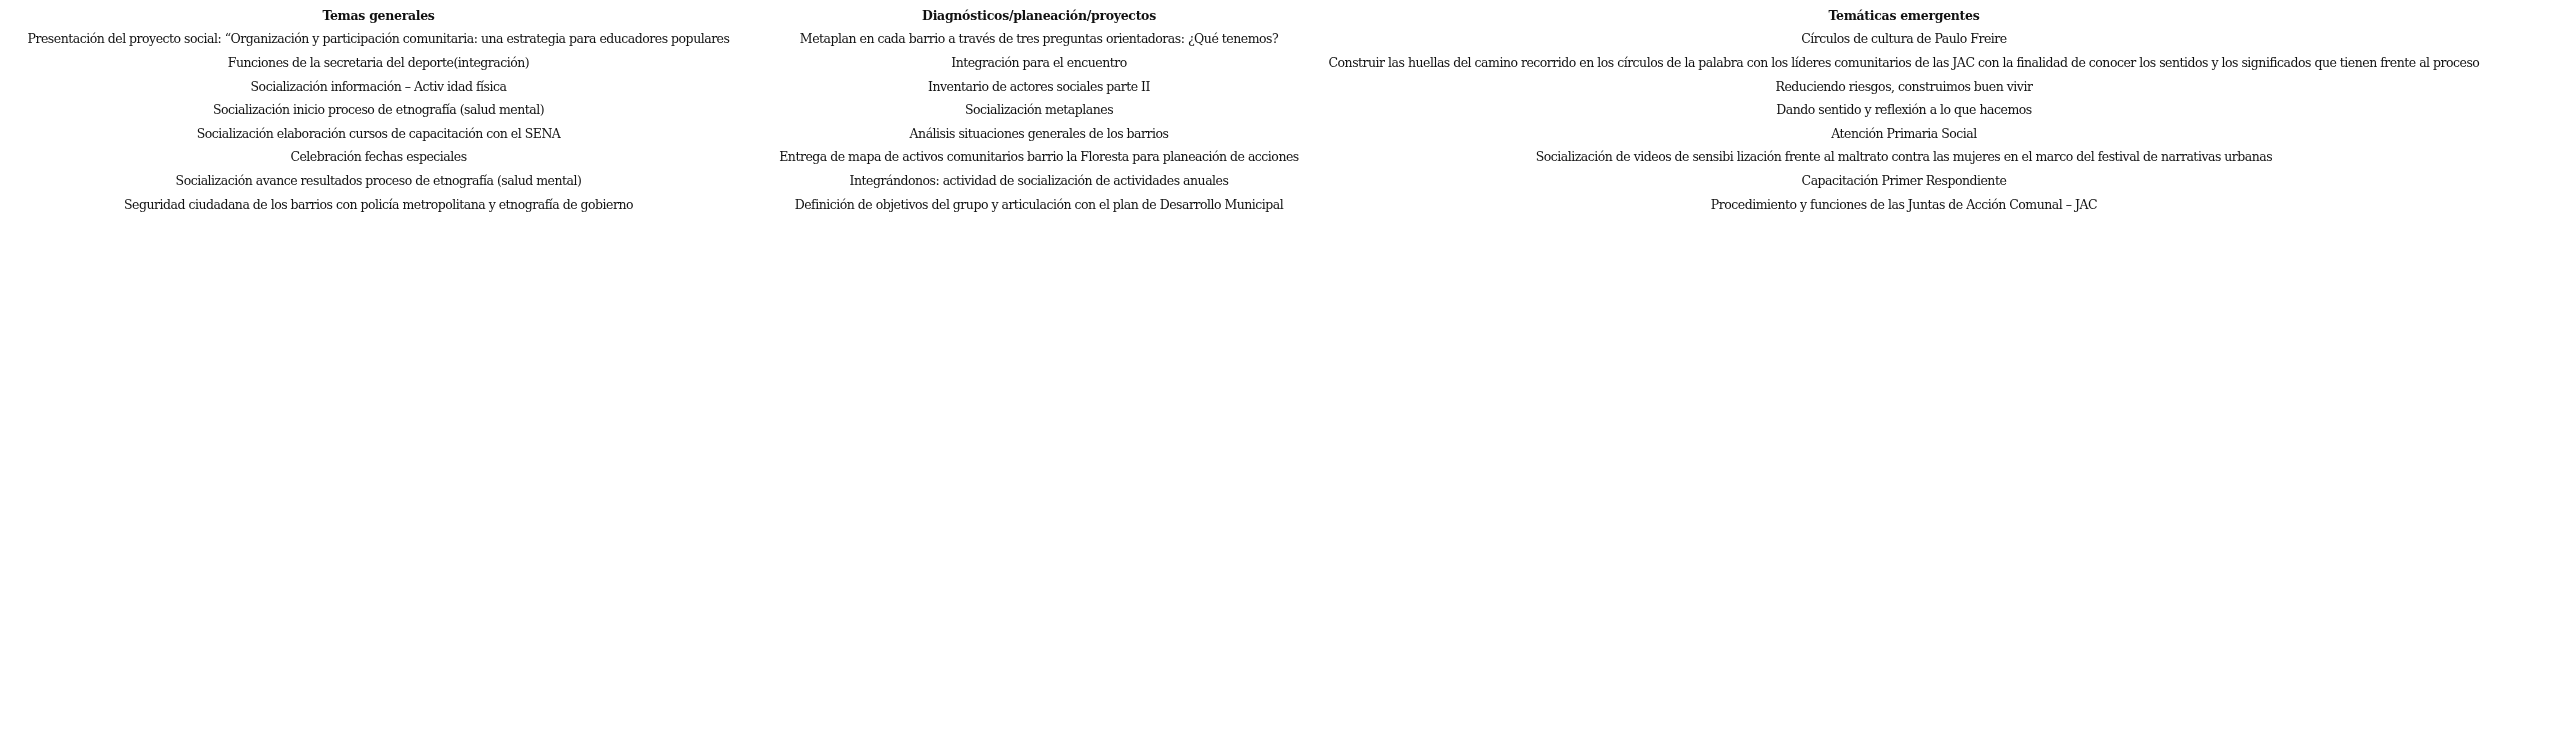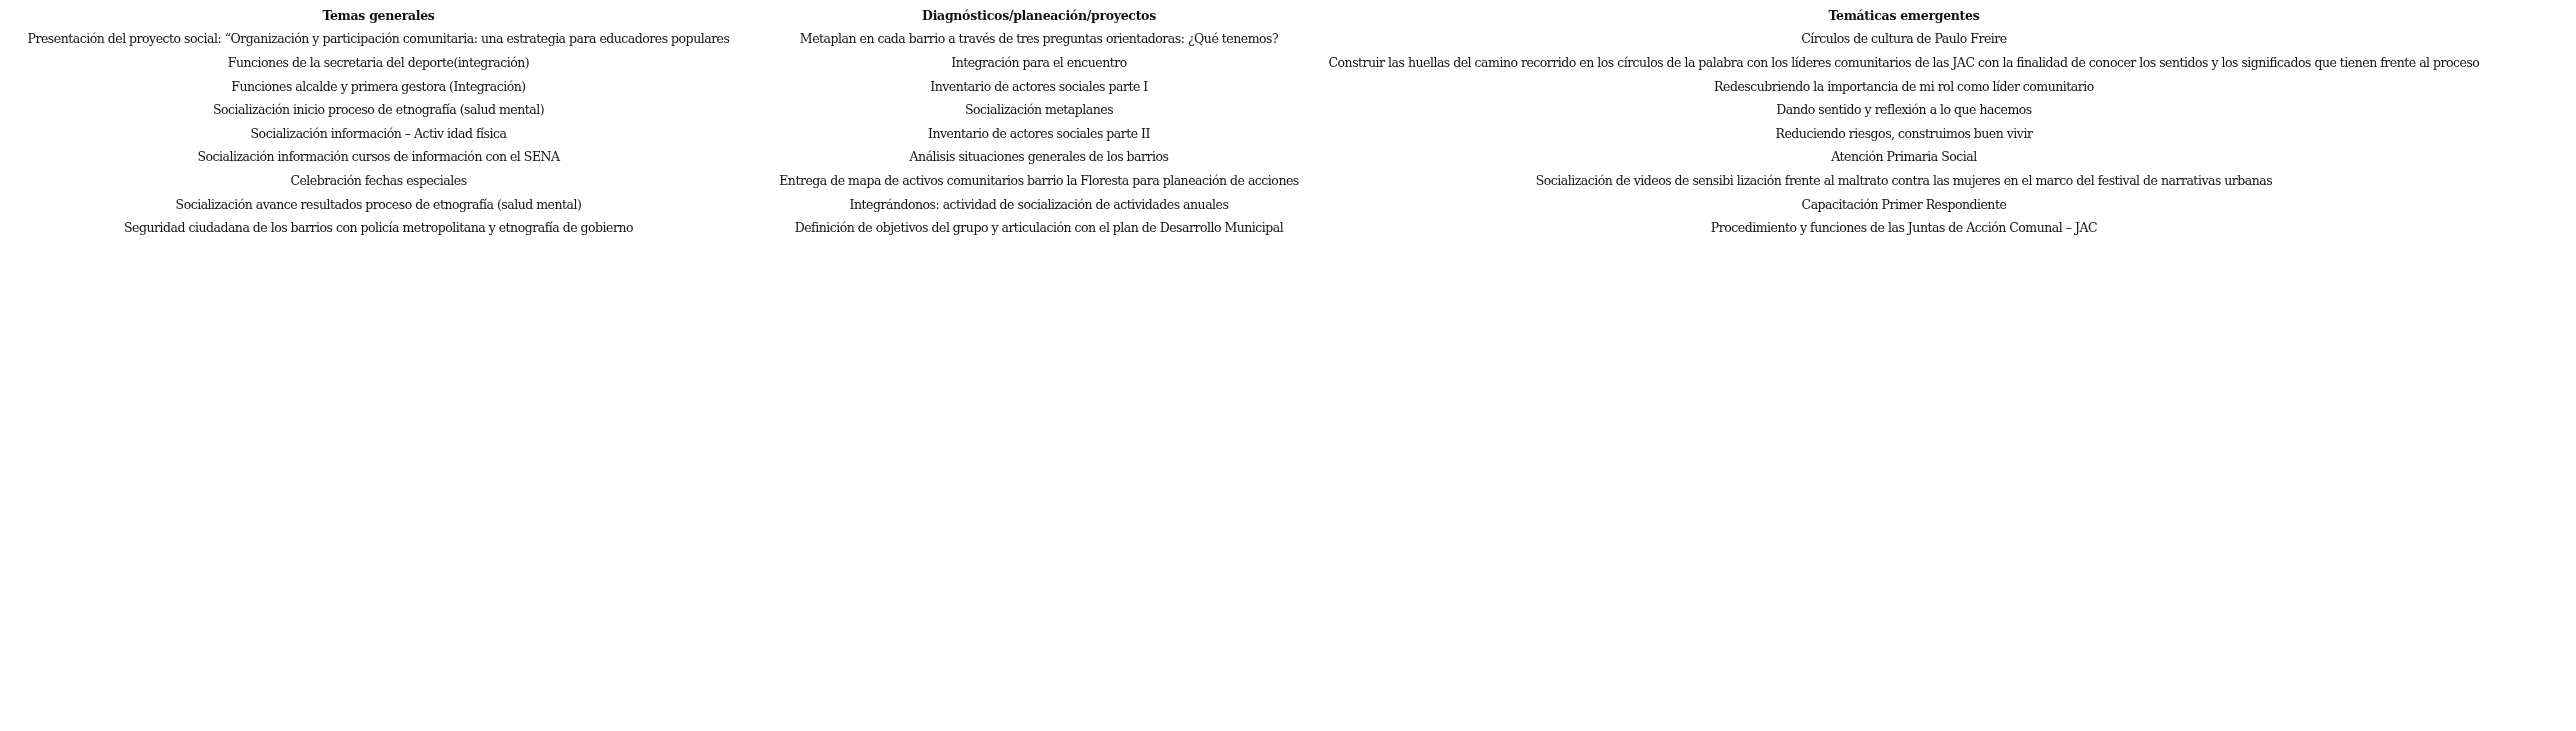--- a/index.html
+++ b/index.html
@@ -55,36 +55,31 @@
       <td class="col1">Presentación del proyecto social: “Organización y participación comunitaria: una estrategia para educadores populares</td>
       <td class="col2">Metaplan en cada barrio a través de tres preguntas orientadoras: ¿Qué tenemos?</td>
       <td class="col3">Círculos de cultura de Paulo Freire</td>
     </tr>
     <tr>
       <td class="col1">Funciones de la secretaria del deporte(integración)</td>
       <td class="col2">Integración para el encuentro</td>
       <td class="col3">Construir las huellas del camino recorrido en los círculos de la palabra con los líderes comunitarios de las JAC con la finalidad de conocer los sentidos y los significados que tienen frente al proceso</td>
     </tr>
     <tr>
-      <td class="col1">Funciones alcalde y primera gestora (Integración)</td>
-      <td class="col2">Inventario de actores sociales parte I</td>
-      <td class="col3">Redescubriendo la importancia de mi rol como líder comunitario</td>
+      <td class="col1">Socialización información – Activ idad física</td>
+      <td class="col2">Inventario de actores sociales parte II</td>
+      <td class="col3">Reduciendo riesgos, construimos buen vivir</td>
     </tr>
     <tr>
       <td class="col1">Socialización inicio proceso de etnografía (salud mental)</td>
       <td class="col2">Socialización metaplanes</td>
       <td class="col3">Dando sentido y reflexión a lo que hacemos</td>
     </tr>
     <tr>
-      <td class="col1">Socialización información – Activ idad física</td>
-      <td class="col2">Inventario de actores sociales parte II</td>
-      <td class="col3">Reduciendo riesgos, construimos buen vivir</td>
-    </tr>
-    <tr>
-      <td class="col1">Socialización información cursos de información con el SENA</td>
+      <td class="col1">Socialización elaboración cursos de capacitación con el SENA</td>
       <td class="col2">Análisis situaciones generales de los barrios</td>
       <td class="col3">Atención Primaria Social</td>
     </tr>
     <tr>
       <td class="col1">Celebración fechas especiales</td>
       <td class="col2">Entrega de mapa de activos comunitarios barrio la Floresta para planeación de acciones</td>
       <td class="col3">Socialización de videos de sensibi lización frente al maltrato contra las mujeres en el marco del festival de narrativas urbanas</td>
     </tr>
     <tr>
       <td class="col1">Socialización avance resultados proceso de etnografía (salud mental)</td>

